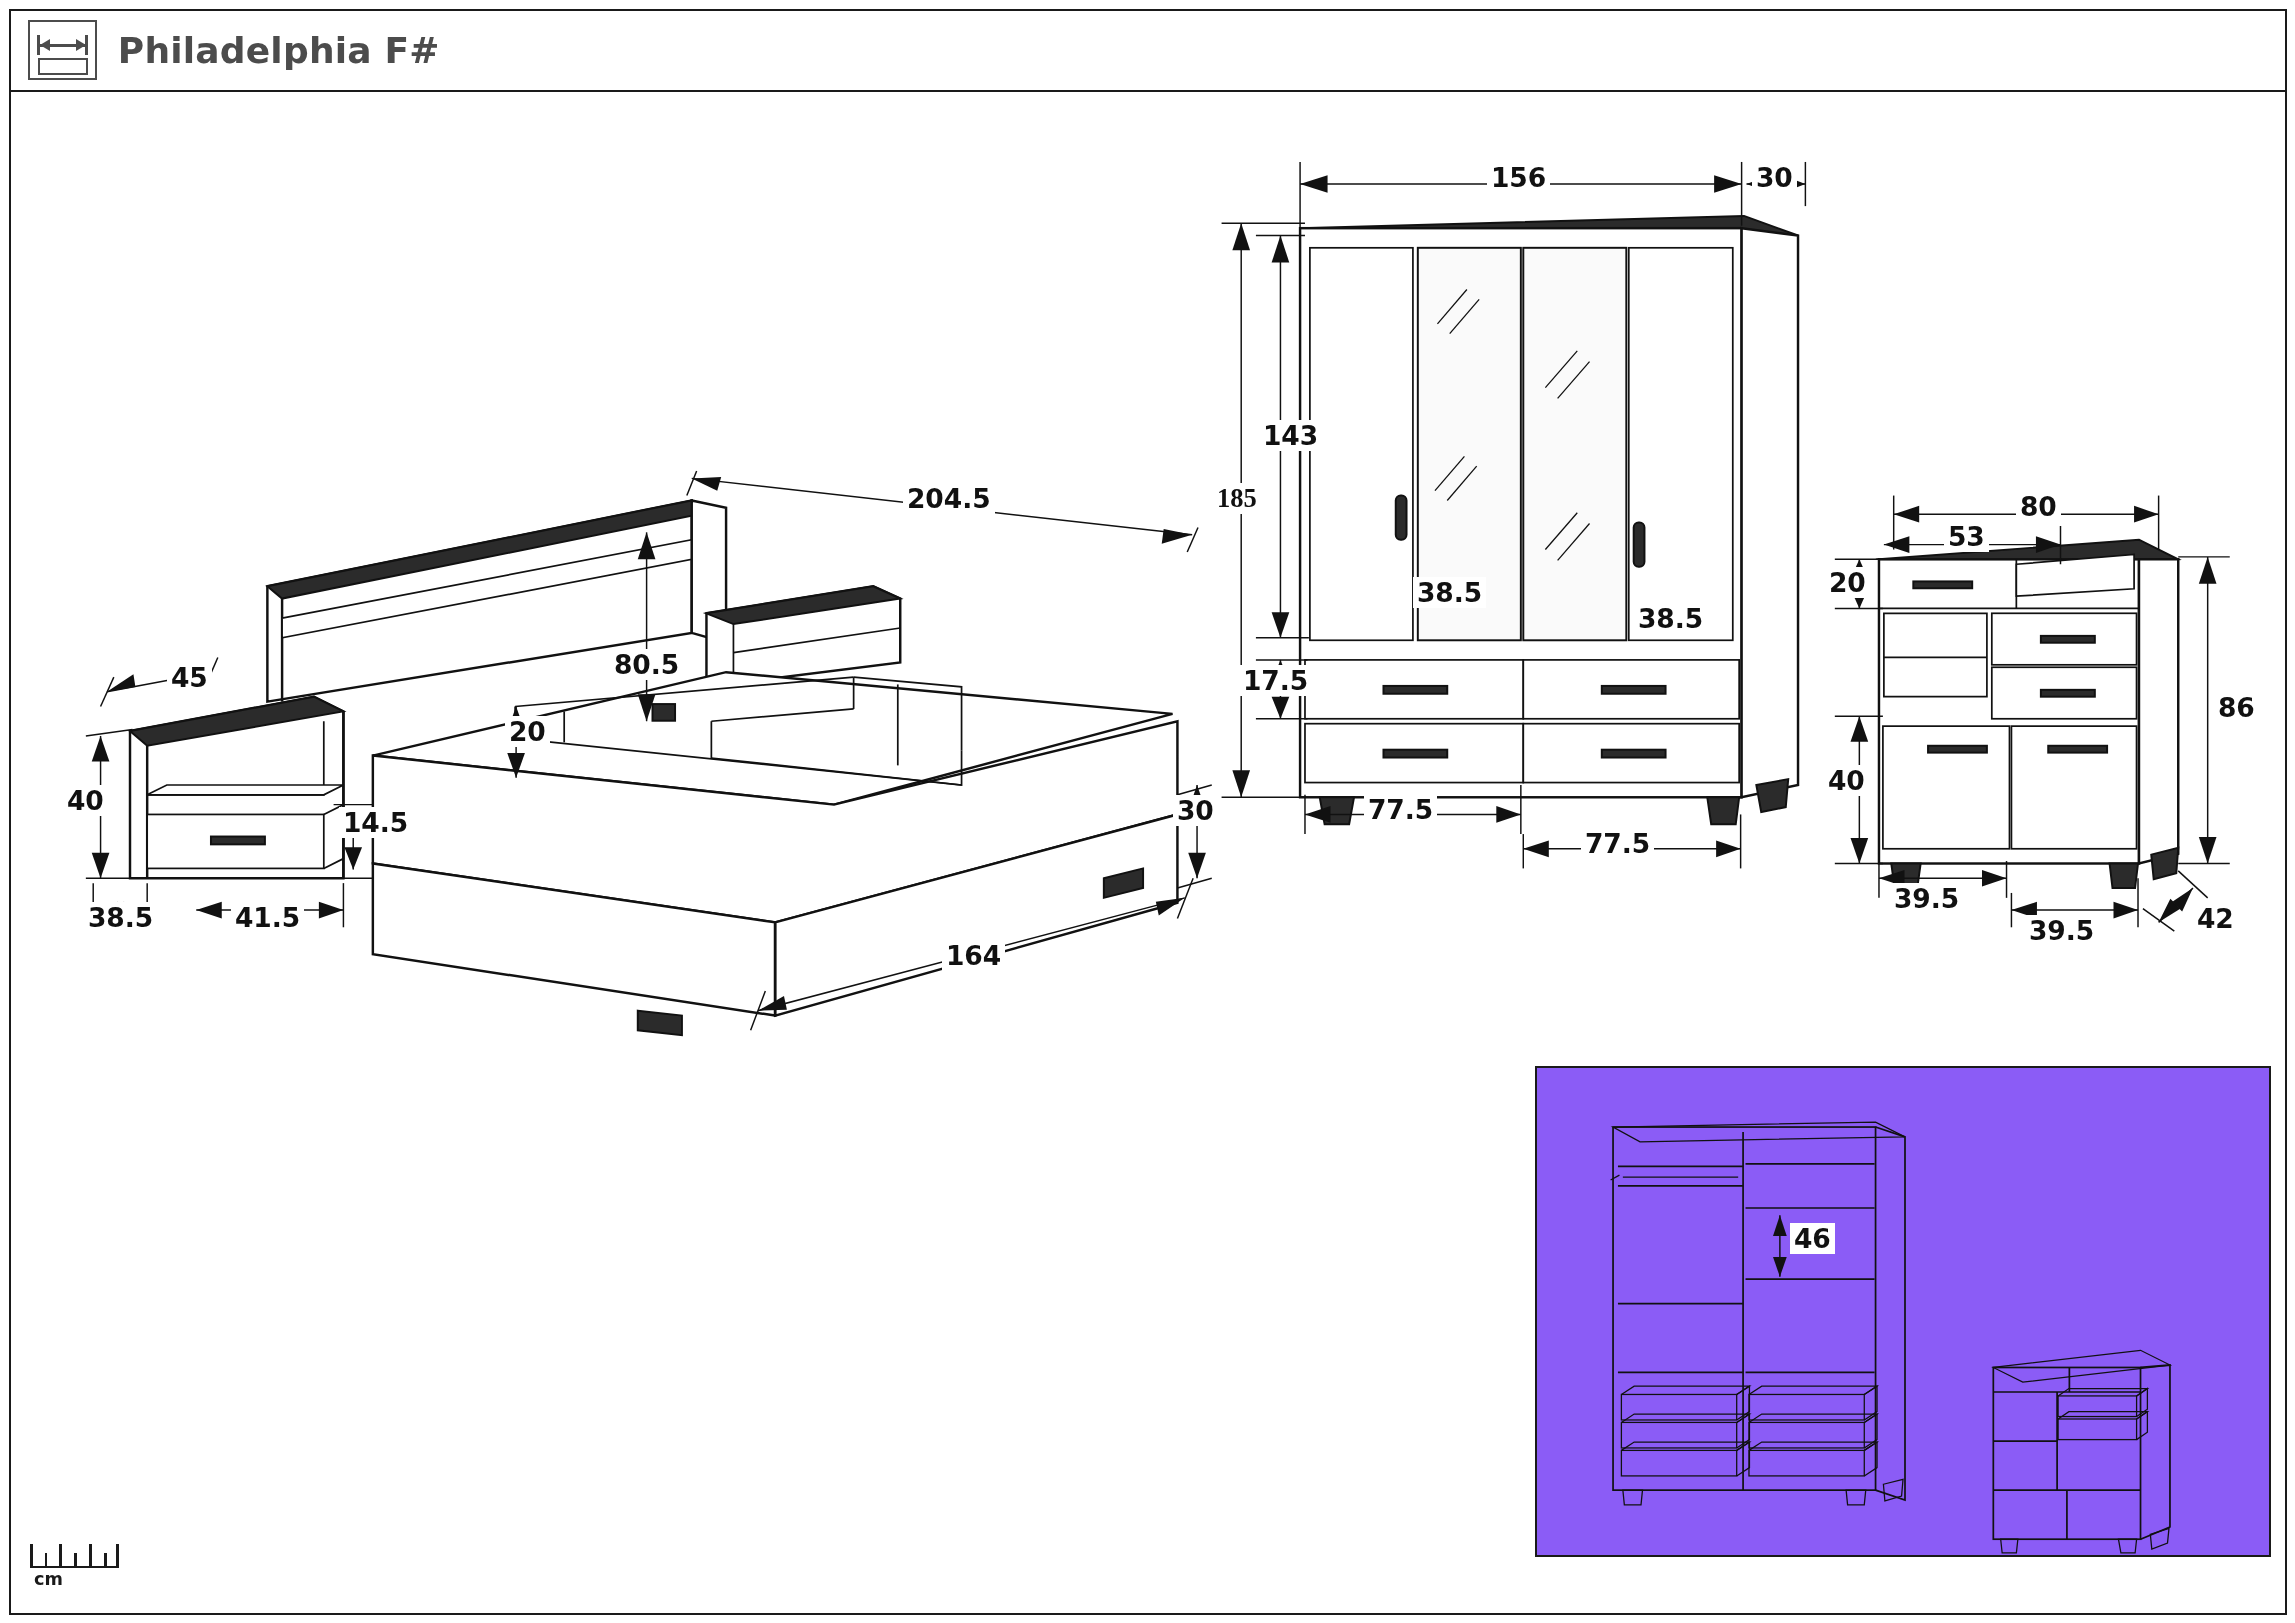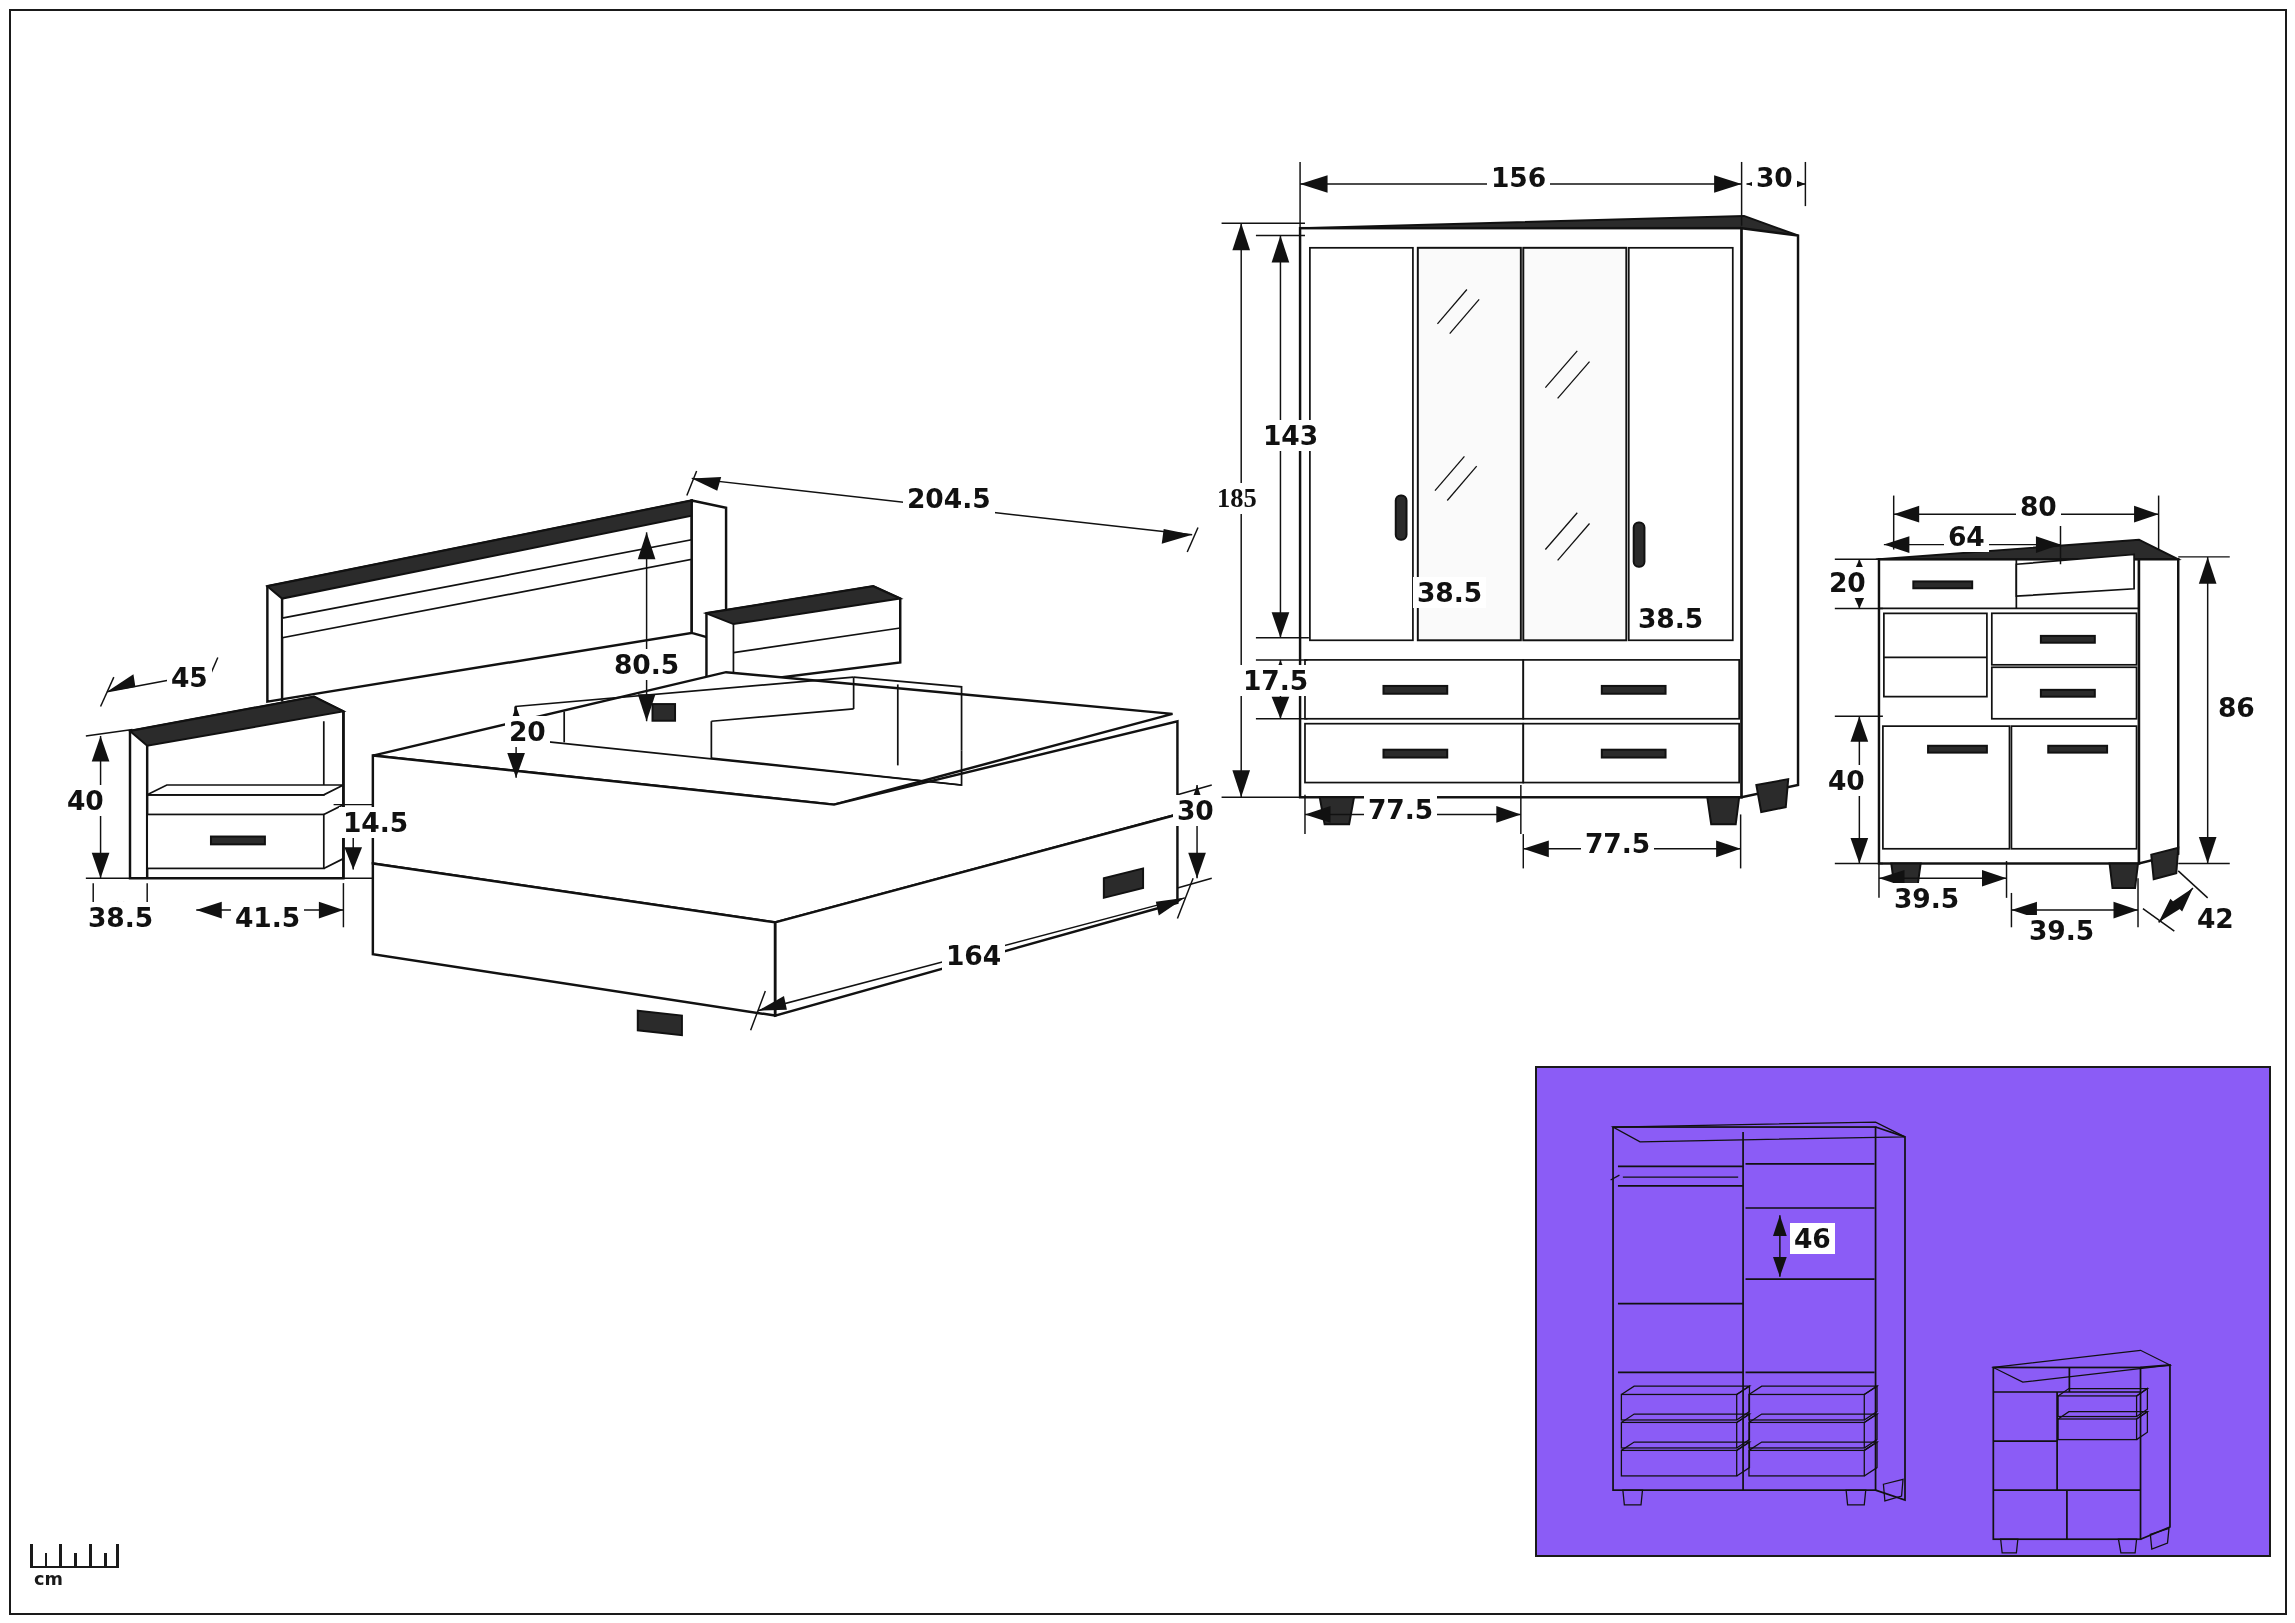--- a/index.html
+++ b/index.html
@@ -151,20 +151,31 @@
   svg.draw .dim { fill: none; stroke: #111111; stroke-width: 3; }
   svg.draw .hl  { fill: #111111; }
 </style>
 </head>
 <body>
 
 <div id="sheet">
 
   <div class="frame"></div>
 
+  <div class="title-bar">
+    <div class="title-icon">
+      <div class="bar"></div>
+      <div class="tick-l"></div>
+      <div class="tick-r"></div>
+      <div class="arr-l"></div>
+      <div class="arr-r"></div>
+      <div class="box"></div>
+    </div>
+    <div class="title-text">Philadelphia F#</div>
+  </div>
 
   <svg class="draw" width="2295" height="1623" viewBox="0 0 4678 3308">
 
     <g>
       <polygon class="wh" points="265,1490 640,1420 700,1450 700,1790 265,1790"></polygon>
       <polygon class="dk" points="265,1490 640,1420 700,1450 300,1520"></polygon>
       <polyline class="s" points="300,1520 300,1790"></polyline>
       <polyline class="s" points="700,1450 700,1790"></polyline>
 
       <polyline class="s2" points="300,1620 660,1620 660,1470"></polyline>
@@ -540,21 +551,21 @@
   <div class="dim-label" style="left:1752px; top:162px;">30</div>
   <div class="dim-label" style="left:1259px; top:420px;">143</div>
   <div class="dim-label" style="left:1213px; top:483px;font-family:Liberation Serif, serif;">185</div>
   <div class="dim-label" style="left:1413px; top:577px;">38.5</div>
   <div class="dim-label" style="left:1634px; top:603px;">38.5</div>
   <div class="dim-label" style="left:1239px; top:665px;">17.5</div>
   <div class="dim-label" style="left:1364px; top:794px;">77.5</div>
   <div class="dim-label" style="left:1581px; top:828px;">77.5</div>
 
   <div class="dim-label" style="left:2016px; top:491px;">80</div>
-  <div class="dim-label" style="left:1944px; top:521px;">64</div>
+  <div class="dim-label" style="left:1944px; top:521px;">53</div>
   <div class="dim-label" style="left:1825px; top:567px;">20</div>
   <div class="dim-label" style="left:1824px; top:765px;">40</div>
   <div class="dim-label" style="left:2214px; top:692px;">86</div>
   <div class="dim-label" style="left:1890px; top:883px;">39.5</div>
   <div class="dim-label" style="left:2025px; top:915px;">39.5</div>
   <div class="dim-label" style="left:2193px; top:903px;">42</div>
 
   <div class="scale-ruler">
     <div class="r-line"></div>
     <div class="r-t" style="left:0px;   top:4.9px; height:24.5px;"></div>

